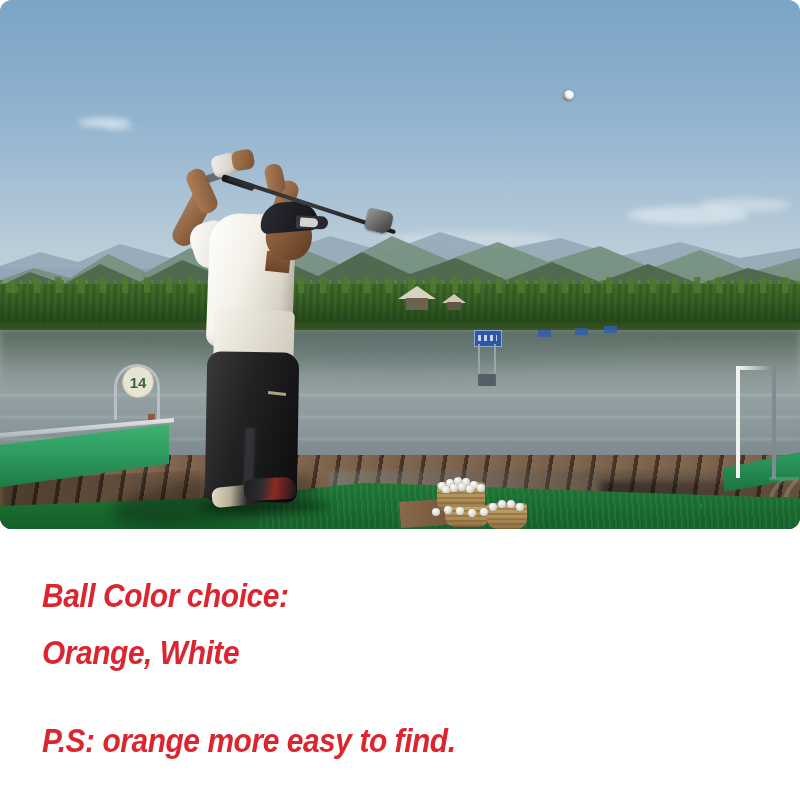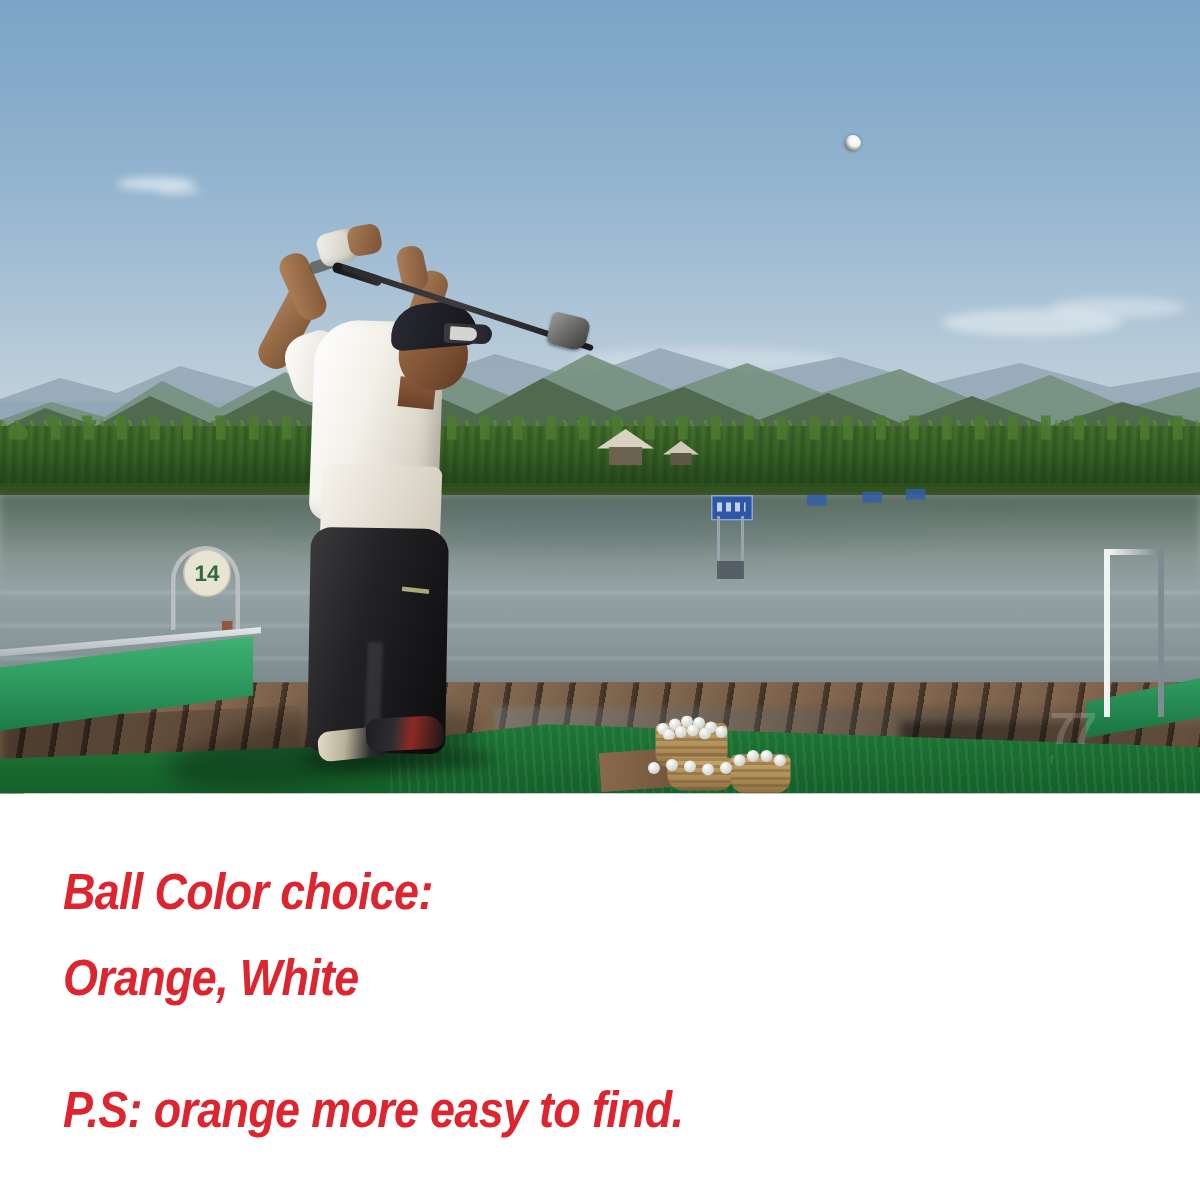--- a/index.html
+++ b/index.html
@@ -21,20 +21,21 @@
 
   
   #photo {
     position: absolute;
     left: 0;
     top: 0;
     width: 800px;
     height: 529px;
     overflow: hidden;
     background: #8fb0c8;
+    border-radius: 12px;
   }
 
   
   .sky {
     position: absolute;
     left: 0; top: 0;
     width: 800px; height: 268px;
     background: linear-gradient(to bottom,
         #7ba4c6 0%,
         #86abca 22%,
@@ -498,22 +499,22 @@
 
   
   .watermark {
     position:absolute; left:700px; top:472px;
     width:96px; height:52px;
     opacity:.17;
     pointer-events:none;
   }
   .watermark .wm-text {
     font-family:"Liberation Sans", sans-serif;
-    font-size:30px; font-weight:700; color:#ffffff;
-    letter-spacing:-2px; line-height:1;
+    font-size:30px; font-weight:700; font-style:italic; color:#ffffff;
+    letter-spacing:-2px; line-height:1;text-align:right;
   }
   .watermark .wm-sub {
     font-family:"Liberation Sans", sans-serif;
     font-size:8px; color:#ffffff; letter-spacing:2px;
   }
 
   
   #caption {
     position:absolute;
     left:16px; top:529px;

